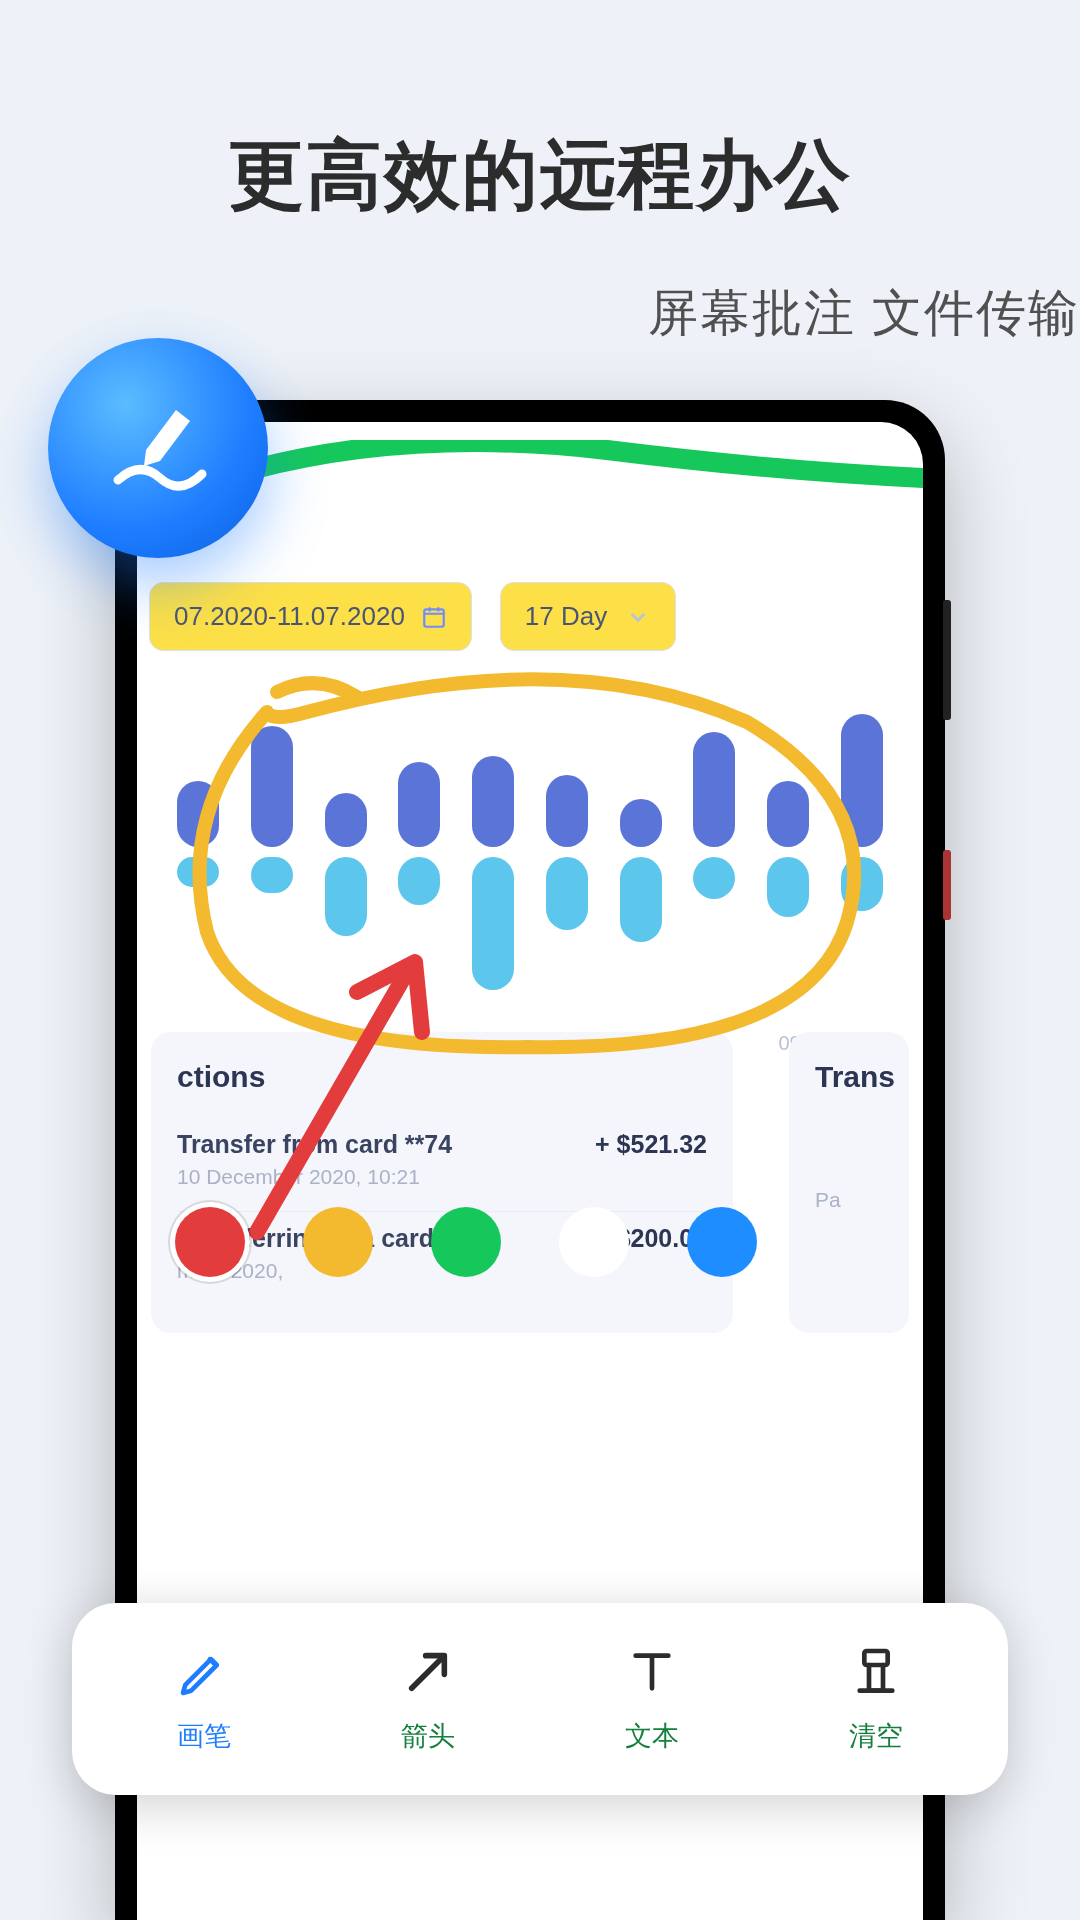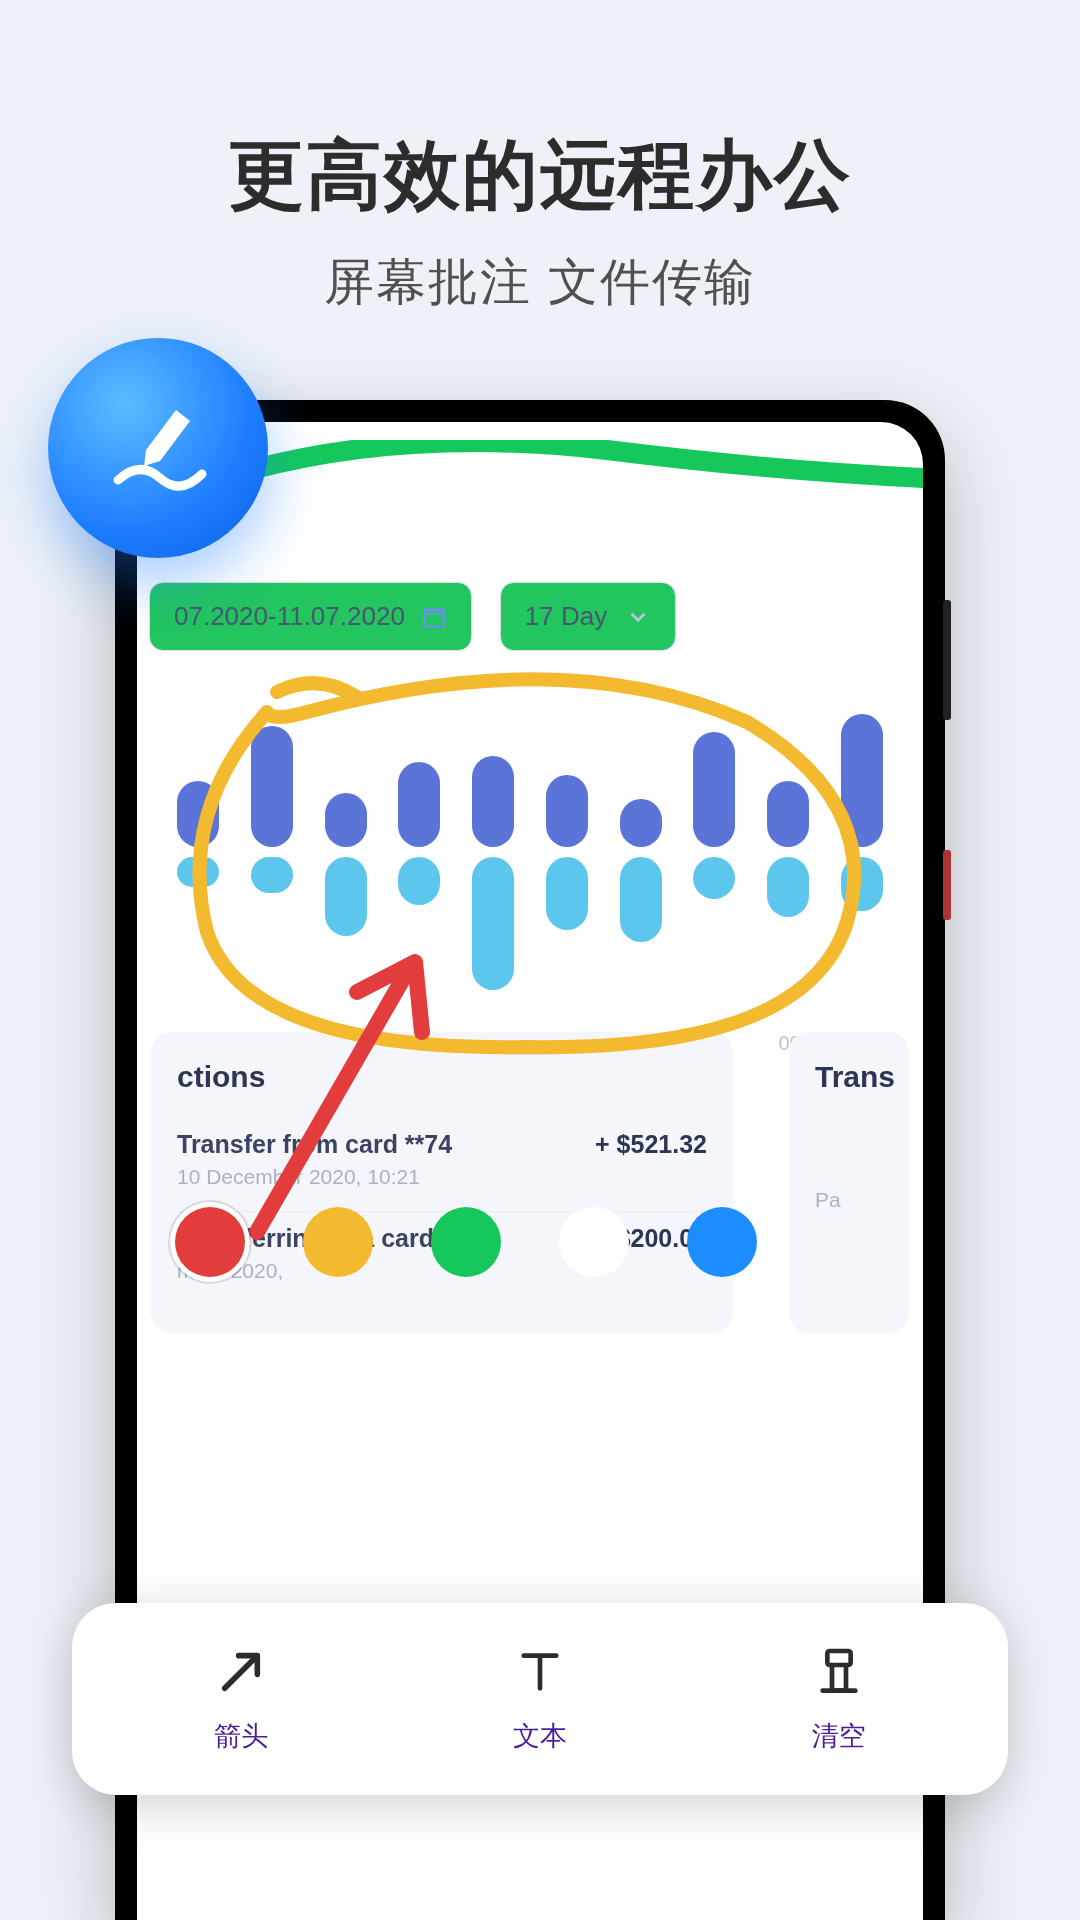--- a/index.html
+++ b/index.html
@@ -13,24 +13,24 @@
 }
 .title {
   text-align: center;
   font-size: 76px;
   font-weight: 600;
   color: #2c2c2c;
   padding-top: 125px;
   letter-spacing: 2px;
 }
 .subtitle {
-  text-align: center;
+  text-align: right;
   font-size: 50px;
   color: #505050;
-  margin-top: 21px;
+  margin-top: 52px;
   letter-spacing: 2px;
 }
 
 .phone {
   position: absolute;
   top: 400px;
   left: 115px;
   width: 830px;
   height: 1520px;
   background: #000;
@@ -62,21 +62,21 @@
   padding: 0 12px;
 }
 .pill {
   border: 1.5px solid #d9e0ee;
   border-radius: 14px;
   padding: 18px 24px;
   display: flex; align-items: center; gap: 16px;
   color: #4a5573;
   font-size: 26px;
   font-weight: 500;
-  background: #22c55e;
+  background: #fde047;
 }
 .pill.date { flex: 0 0 auto; }
 .pill.day { width: 176px; justify-content: space-between; }
 .cal-icon, .chev-icon { width: 26px; height: 26px; color: #6e8cff; }
 .chev-icon { color: #b8c3da; }
 
 .chart-wrap {
   position: absolute;
   top: 280px; left: 0; right: 0; height: 410px;
   padding: 0 30px;
@@ -151,21 +151,21 @@
   align-items: center;
   justify-content: space-around;
   padding: 0 20px;
   z-index: 50;
 }
 .tool {
   display: flex; flex-direction: column; align-items: center; gap: 14px;
   width: 140px;
 }
 .tool svg { width: 56px; height: 56px; }
-.tool-label { font-size: 27px; color: #4c1d95; }
+.tool-label { font-size: 27px; color: #15803d; }
 .tool.active .tool-label { color: #1e7dff; }
 .tool.active svg { color: #1e7dff; }
 
 .floating-icon {
   position: absolute;
   top: 338px; left: 48px;
   width: 220px; height: 220px;
   border-radius: 50%;
   background: radial-gradient(circle at 35% 30%, #5bbcff, #1e7dff 60%, #0a5fe0);
   box-shadow: 0 25px 60px rgba(30,125,255,0.4);
@@ -311,20 +311,27 @@
 </div>
 
 <div class="floating-icon">
   <svg viewBox="0 0 120 120" fill="none" stroke="currentColor" stroke-width="9" stroke-linecap="round" stroke-linejoin="round">
     <path d="M 48 62 L 78 22 L 92 33 L 62 73 L 46 78 Z" fill="currentColor" stroke="none"></path>
     <path d="M 20 92 Q 42 72 62 90 Q 82 108 104 86"></path>
   </svg>
 </div>
 
 <div class="toolbar" id="toolbar">
+    <div class="tool active">
+      <span style="color:#1e7dff"><svg viewBox="0 0 24 24" fill="none" stroke="currentColor" stroke-width="2" stroke-linecap="round" stroke-linejoin="round">
+          <path d="M3 21l3.5-1 11-11-2.5-2.5-11 11L3 21z"></path>
+          <path d="M14.5 6.5l2.5 2.5"></path>
+        </svg></span>
+                 <span class="tool-label">画笔</span>
+    </div>
     <div class="tool">
       <span style="color:#2c2c2c"><svg viewBox="0 0 24 24" fill="none" stroke="currentColor" stroke-width="2.4" stroke-linecap="round" stroke-linejoin="round">
           <line x1="5" y1="19" x2="18" y2="6"></line>
           <path d="M11 5h8v8"></path>
         </svg></span>
                  <span class="tool-label">箭头</span>
     </div>
     <div class="tool">
       <span style="color:#2c2c2c"><svg viewBox="0 0 24 24" fill="none" stroke="currentColor" stroke-width="2" stroke-linecap="round">
           <path d="M5 5h14M12 5v14"></path>

